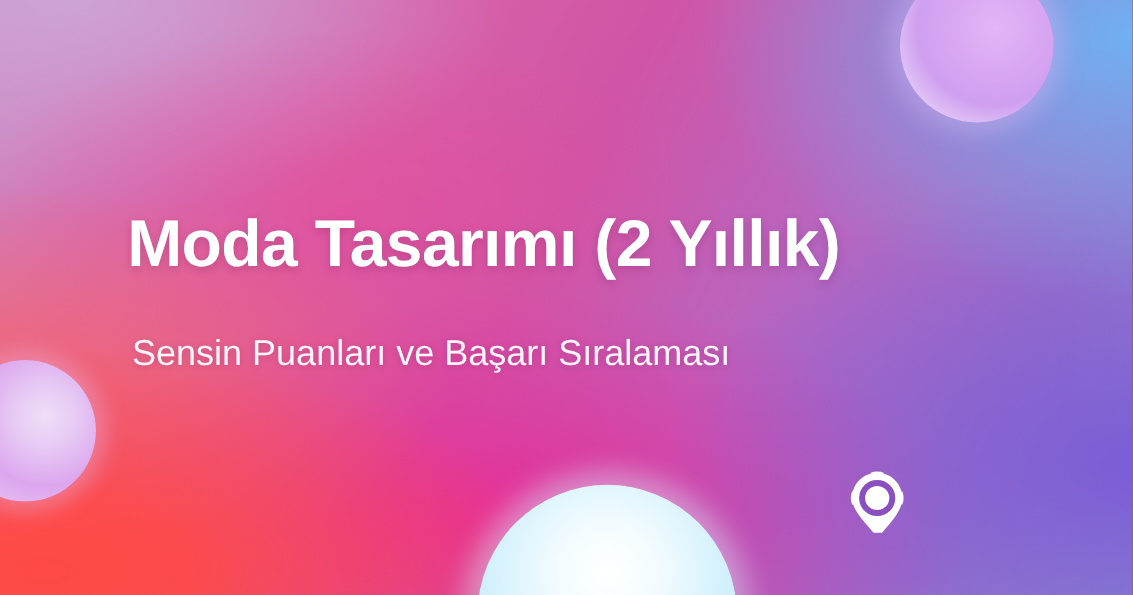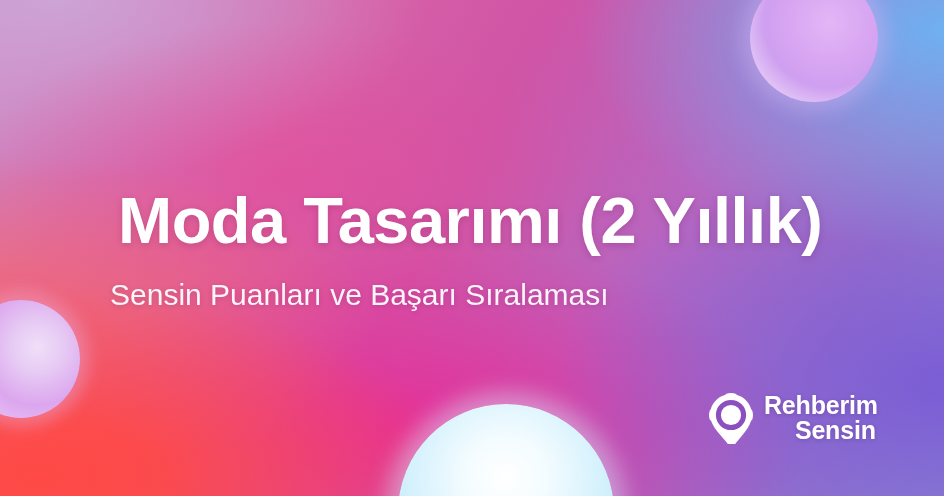--- a/index.html
+++ b/index.html
@@ -85,22 +85,22 @@
 
   
   .content {
     position: absolute;
     inset: 0;
   }
   .title {
     position: absolute;
     left: 106px;
     top: 175px;
-    margin: 12px;
-    font-size: 65px;
+    margin: 0;
+    font-size: 55px;
     font-weight: 700;
     letter-spacing: -0.5px;
     line-height: 1.05;
     color: #ffffff;
     text-shadow: 0 2px 7px rgba(90,20,70,.22);
     white-space: nowrap;
   }
   .subtitle {
     position: absolute;
     left: 110px;
@@ -174,19 +174,15 @@
                  -1-1.3-2.2-2.7-3.4-4.1C9.9 40.2 2 31.9 2 23 2 11.4 11.4 2 23 2Z"></path>
 
         <path d="M2.2 17.2 7 23l-4.8 5.8C1.4 26.9 1 24.9 1 23s.4-3.9 1.2-5.8Z"></path>
         <path d="M43.8 17.2C44.6 19.1 45 21.1 45 23s-.4 3.9-1.2 5.8L39 23l4.8-5.8Z"></path>
         <path d="M17.2 2.2 23 7l5.8-4.8C26.9 1.4 24.9 1 23 1s-3.9.4-5.8 1.2Z"></path>
       </g>
 
       <circle cx="23" cy="23" r="12.6" fill="none" stroke="#8b4fc0" stroke-width="5"></circle>
       <circle cx="23" cy="23" r="7.8" fill="#ffffff"></circle>
     </svg>
-    <div class="logo-text">
-      <span class="logo-line-1">Rehberim</span>
-      <span class="logo-line-2">Sensin</span>
-    </div>
   </div>
 
 </div>
 
 </body></html>

